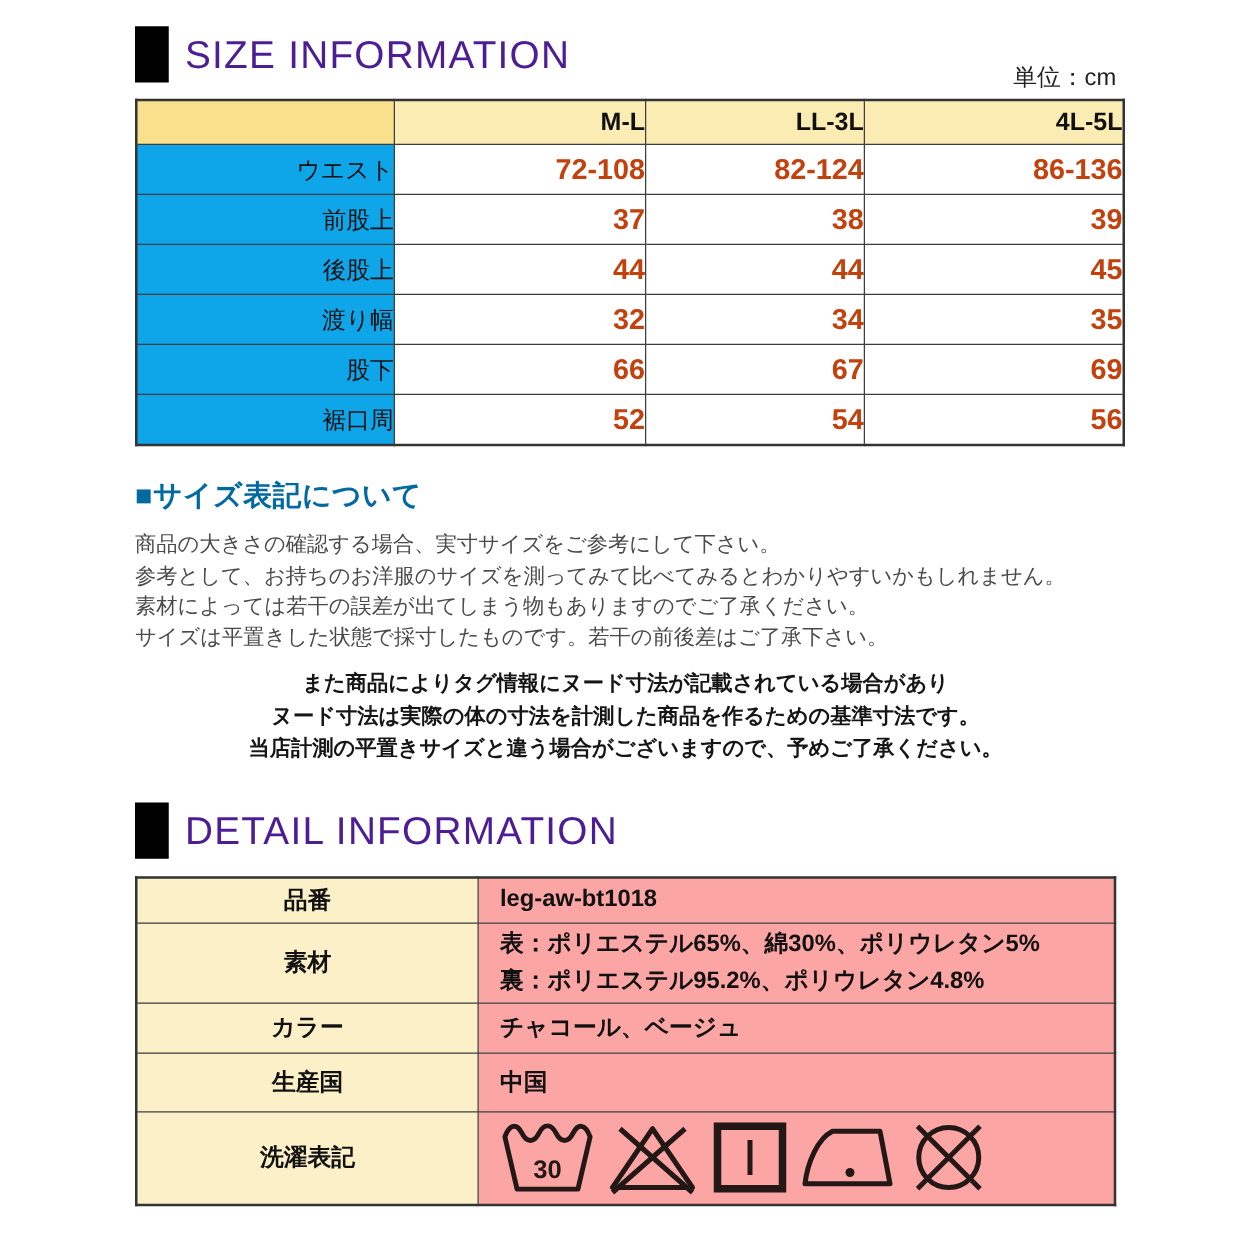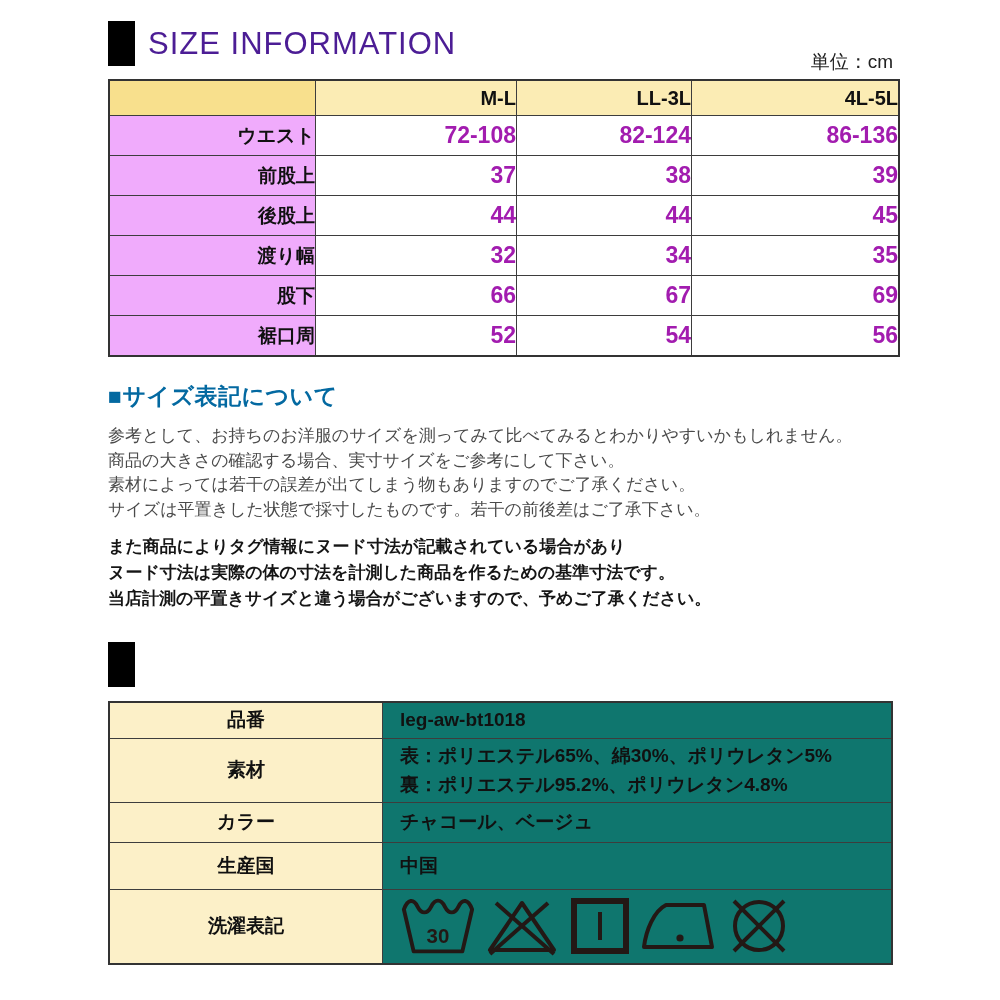--- a/index.html
+++ b/index.html
@@ -15,38 +15,38 @@
   .black-square{width:27px;height:45px;background:#000;margin-right:13px;flex:0 0 auto;}
   .section-title{font-size:31px;font-weight:400;letter-spacing:1px;color:#4c1d95;white-space:nowrap;}
   .unit-label{position:absolute;right:0;bottom:-8px;font-size:19px;color:#222;}
 
   
   table{border-collapse:collapse;table-layout:fixed;}
   .size-table{width:785px;margin-top:12px;border:2px solid #333;}
   .size-table th,.size-table td{border:1.6px solid #3d3d3d;text-align:right;vertical-align:middle;padding:0;}
   .size-table .corner-cell{background:#f8e08d;width:205px;}
   .size-table .col-head{background:#fbecb4;font-size:20px;font-weight:bold;height:34px;}
-  .size-table tbody th{background:#f0abfc;font-size:19px;font-weight:bold;height:39px;}
-  .size-table tbody td{background:#fff;font-size:23px;font-weight:bold;color:#a21caf;}
+  .size-table tbody th{background:#0ea5e9;font-size:19px;font-weight:normal;height:39px;}
+  .size-table tbody td{background:#fff;font-size:23px;font-weight:bold;color:#c2410c;}
   .c1{width:200px}.c2{width:174px}.c3{width:206px}
 
   
   .note-heading{font-size:23px;font-weight:bold;color:#0369a1;margin-top:24px;letter-spacing:0.5px;}
   .para{margin-top:12px;}
   .para .line{font-size:17px;line-height:24.5px;color:#4a4a4a;}
-  .para.emphasis{}
+  .para.emphasis{text-align:center;}
   .para.emphasis .line{font-weight:bold;color:#151515;line-height:26px;}
 
   .detail-header{margin-top:29px;}
 
   
   .detail-table{width:785px;margin-top:13px;border:2px solid #333;}
   .detail-table th,.detail-table td{border:1.6px solid #3d3d3d;vertical-align:middle;padding:0;}
   .detail-table th{background:#fcf0c8;width:272px;text-align:center;font-size:19px;font-weight:bold;}
-  .detail-table td{background:#0f766e;text-align:left;padding-left:17px;font-size:19px;font-weight:bold;color:#111;}
+  .detail-table td{background:#fca5a5;text-align:left;padding-left:17px;font-size:19px;font-weight:bold;color:#111;}
   .row-h36{height:36px}.row-h64{height:64px}.row-h40{height:40px}
   .row-h46{height:46px}.row-h47{height:47px}.row-h75{height:75px}
   .material-line{line-height:29px;}
 
   
   .laundry-icons{display:flex;align-items:center;gap:5px;}
   .laundry-icons svg{display:block;}
   .care{stroke:#231815;stroke-width:4;fill:none;}
   .care-thick{stroke:#231815;stroke-width:6;fill:none;}
   .care-fill{fill:#231815;stroke:none;}
@@ -108,33 +108,34 @@
           <th>裾口周</th>
           <td>52</td>
           <td>54</td>
           <td>56</td>
         </tr>
       </tbody>
     </table>
 
     <div class="note-heading">■サイズ表記について</div>
     <div class="para">
+      <div class="line">商品の大きさの確認する場合、実寸サイズをご参考にして下さい。</div>
       <div class="line">参考として、お持ちのお洋服のサイズを測ってみて比べてみるとわかりやすいかもしれません。</div>
-      <div class="line">商品の大きさの確認する場合、実寸サイズをご参考にして下さい。</div>
       <div class="line">素材によっては若干の誤差が出てしまう物もありますのでご了承ください。</div>
       <div class="line">サイズは平置きした状態で採寸したものです。若干の前後差はご了承下さい。</div>
     </div>
     <div class="para emphasis">
       <div class="line">また商品によりタグ情報にヌード寸法が記載されている場合があり</div>
       <div class="line">ヌード寸法は実際の体の寸法を計測した商品を作るための基準寸法です。</div>
       <div class="line">当店計測の平置きサイズと違う場合がございますので、予めご了承ください。</div>
     </div>
 
     <div class="section-header detail-header">
       <div class="black-square"></div>
+      <div class="section-title">DETAIL INFORMATION</div>
     </div>
 
     <table class="detail-table">
       <tbody>
         <tr class="row-h36">
           <th>品番</th>
           <td>leg-aw-bt1018</td>
         </tr>
         <tr class="row-h64">
           <th>素材</th>

